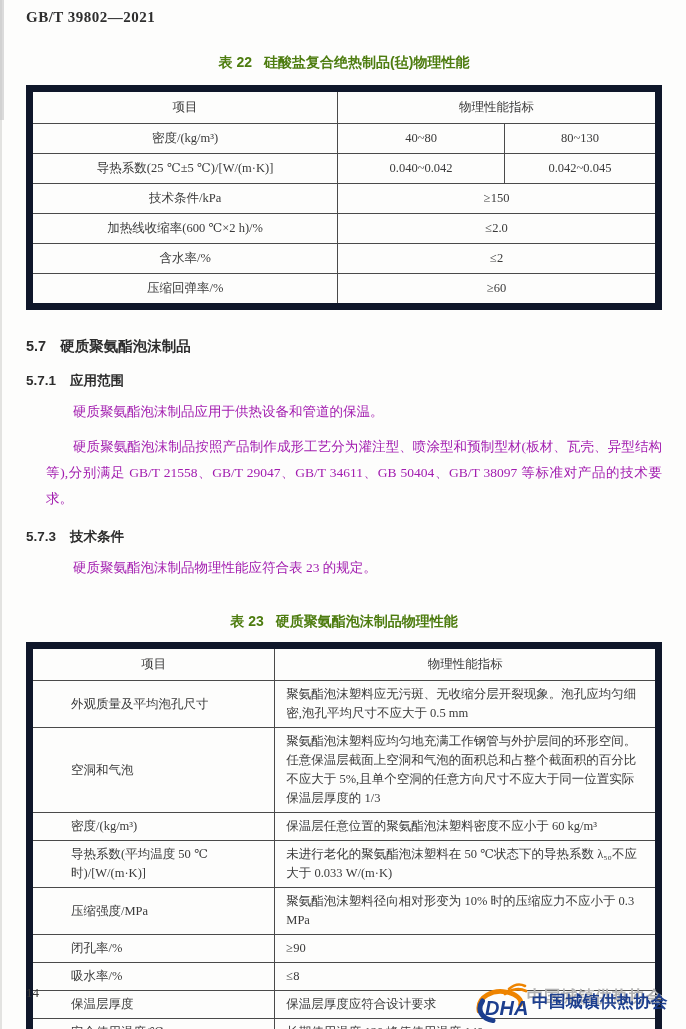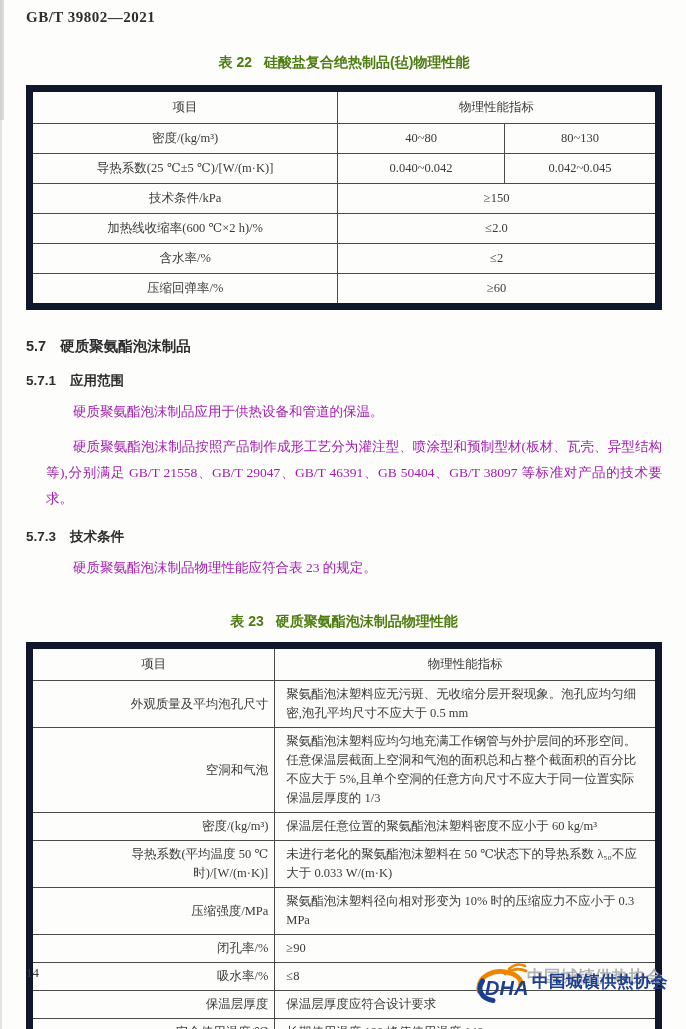--- a/index.html
+++ b/index.html
@@ -42,39 +42,39 @@
     table-layout: fixed;
   }
   table.tbl td { border: 1px solid #4a4a4a; }
 
   .t22 { margin-top: 13px; }
   .t22 td { text-align: center; padding: 5px 4px; line-height: 19px; }
   .t22 td.hd { padding: 6px 4px; }
 
   .t23 { margin-top: 11px; }
   .t23 td { padding: 4px 6px; line-height: 19px; }
-  .t23 td.lbl { text-align: right; vertical-align: middle; padding-left: 38px; }
+  .t23 td.lbl { text-align: left; vertical-align: middle; padding-left: 38px; }
   .t23 td.val { text-align: left; padding: 4px 11px; vertical-align: middle; border-radius: 10px; }
   .t23 td.hd { text-align: center; padding: 6px 4px; }
 
   .sec-head {
     font-family: "Liberation Sans", "DejaVu Sans", sans-serif;
     font-weight: bold; color: #2d2d2d;
   }
   .sec-head .sec-num { margin-right: 14px; }
   .h2 { margin-top: 27px; font-size: 14.5px; }
   .h3 { margin-top: 16px; font-size: 13.5px; }
 
   .para {
     margin-top: 9px; font-size: 13.5px; line-height: 26px;
     text-indent: 2em; text-align: justify; color: #a21caf; margin-left: 20px;
   }
 
   .footer {
-    position: absolute; left: 26px; right: 18px; bottom: 20px; height: 50px;
+    position: absolute; left: 26px; right: 18px; bottom: 0; height: 50px;
     display: flex; justify-content: space-between; align-items: flex-start;
   }
   .page-num { font-size: 13px; color: #3a3a3a; margin-top: 6px; }
 
   .logo { display: flex; align-items: center; margin-top: 2px; }
   .logo-mark { flex: 0 0 auto; }
   .logo-name {
     position: relative; margin-left: 2px;
     font-family: "Liberation Sans", "DejaVu Sans", sans-serif;
     font-weight: bold; font-size: 16.5px; letter-spacing: .5px;
@@ -141,21 +141,21 @@
 
   <div class="sec-head h2">
     <span class="sec-num">5.7</span><span>硬质聚氨酯泡沫制品</span>
   </div>
 
   <div class="sec-head h3">
     <span class="sec-num">5.7.1</span><span>应用范围</span>
   </div>
   <p class="para">硬质聚氨酯泡沫制品应用于供热设备和管道的保温。</p>
 
-  <p class="para">硬质聚氨酯泡沫制品按照产品制作成形工艺分为灌注型、喷涂型和预制型材(板材、瓦壳、异型结构等),分别满足 GB/T 21558、GB/T 29047、GB/T 46391、GB 50404、GB/T 38097 等标准对产品的技术要求。</p>
+  <p class="para">硬质聚氨酯泡沫制品按照产品制作成形工艺分为灌注型、喷涂型和预制型材(板材、瓦壳、异型结构等),分别满足 GB/T 21558、GB/T 29047、GB/T 34611、GB 50404、GB/T 38097 等标准对产品的技术要求。</p>
 
   <div class="sec-head h3">
     <span class="sec-num">5.7.3</span><span>技术条件</span>
   </div>
   <p class="para">硬质聚氨酯泡沫制品物理性能应符合表 23 的规定。</p>
 
   <div class="tbl-caption cap23">
     <span class="cap-num">表 23</span><span>硬质聚氨酯泡沫制品物理性能</span>
   </div>
 

